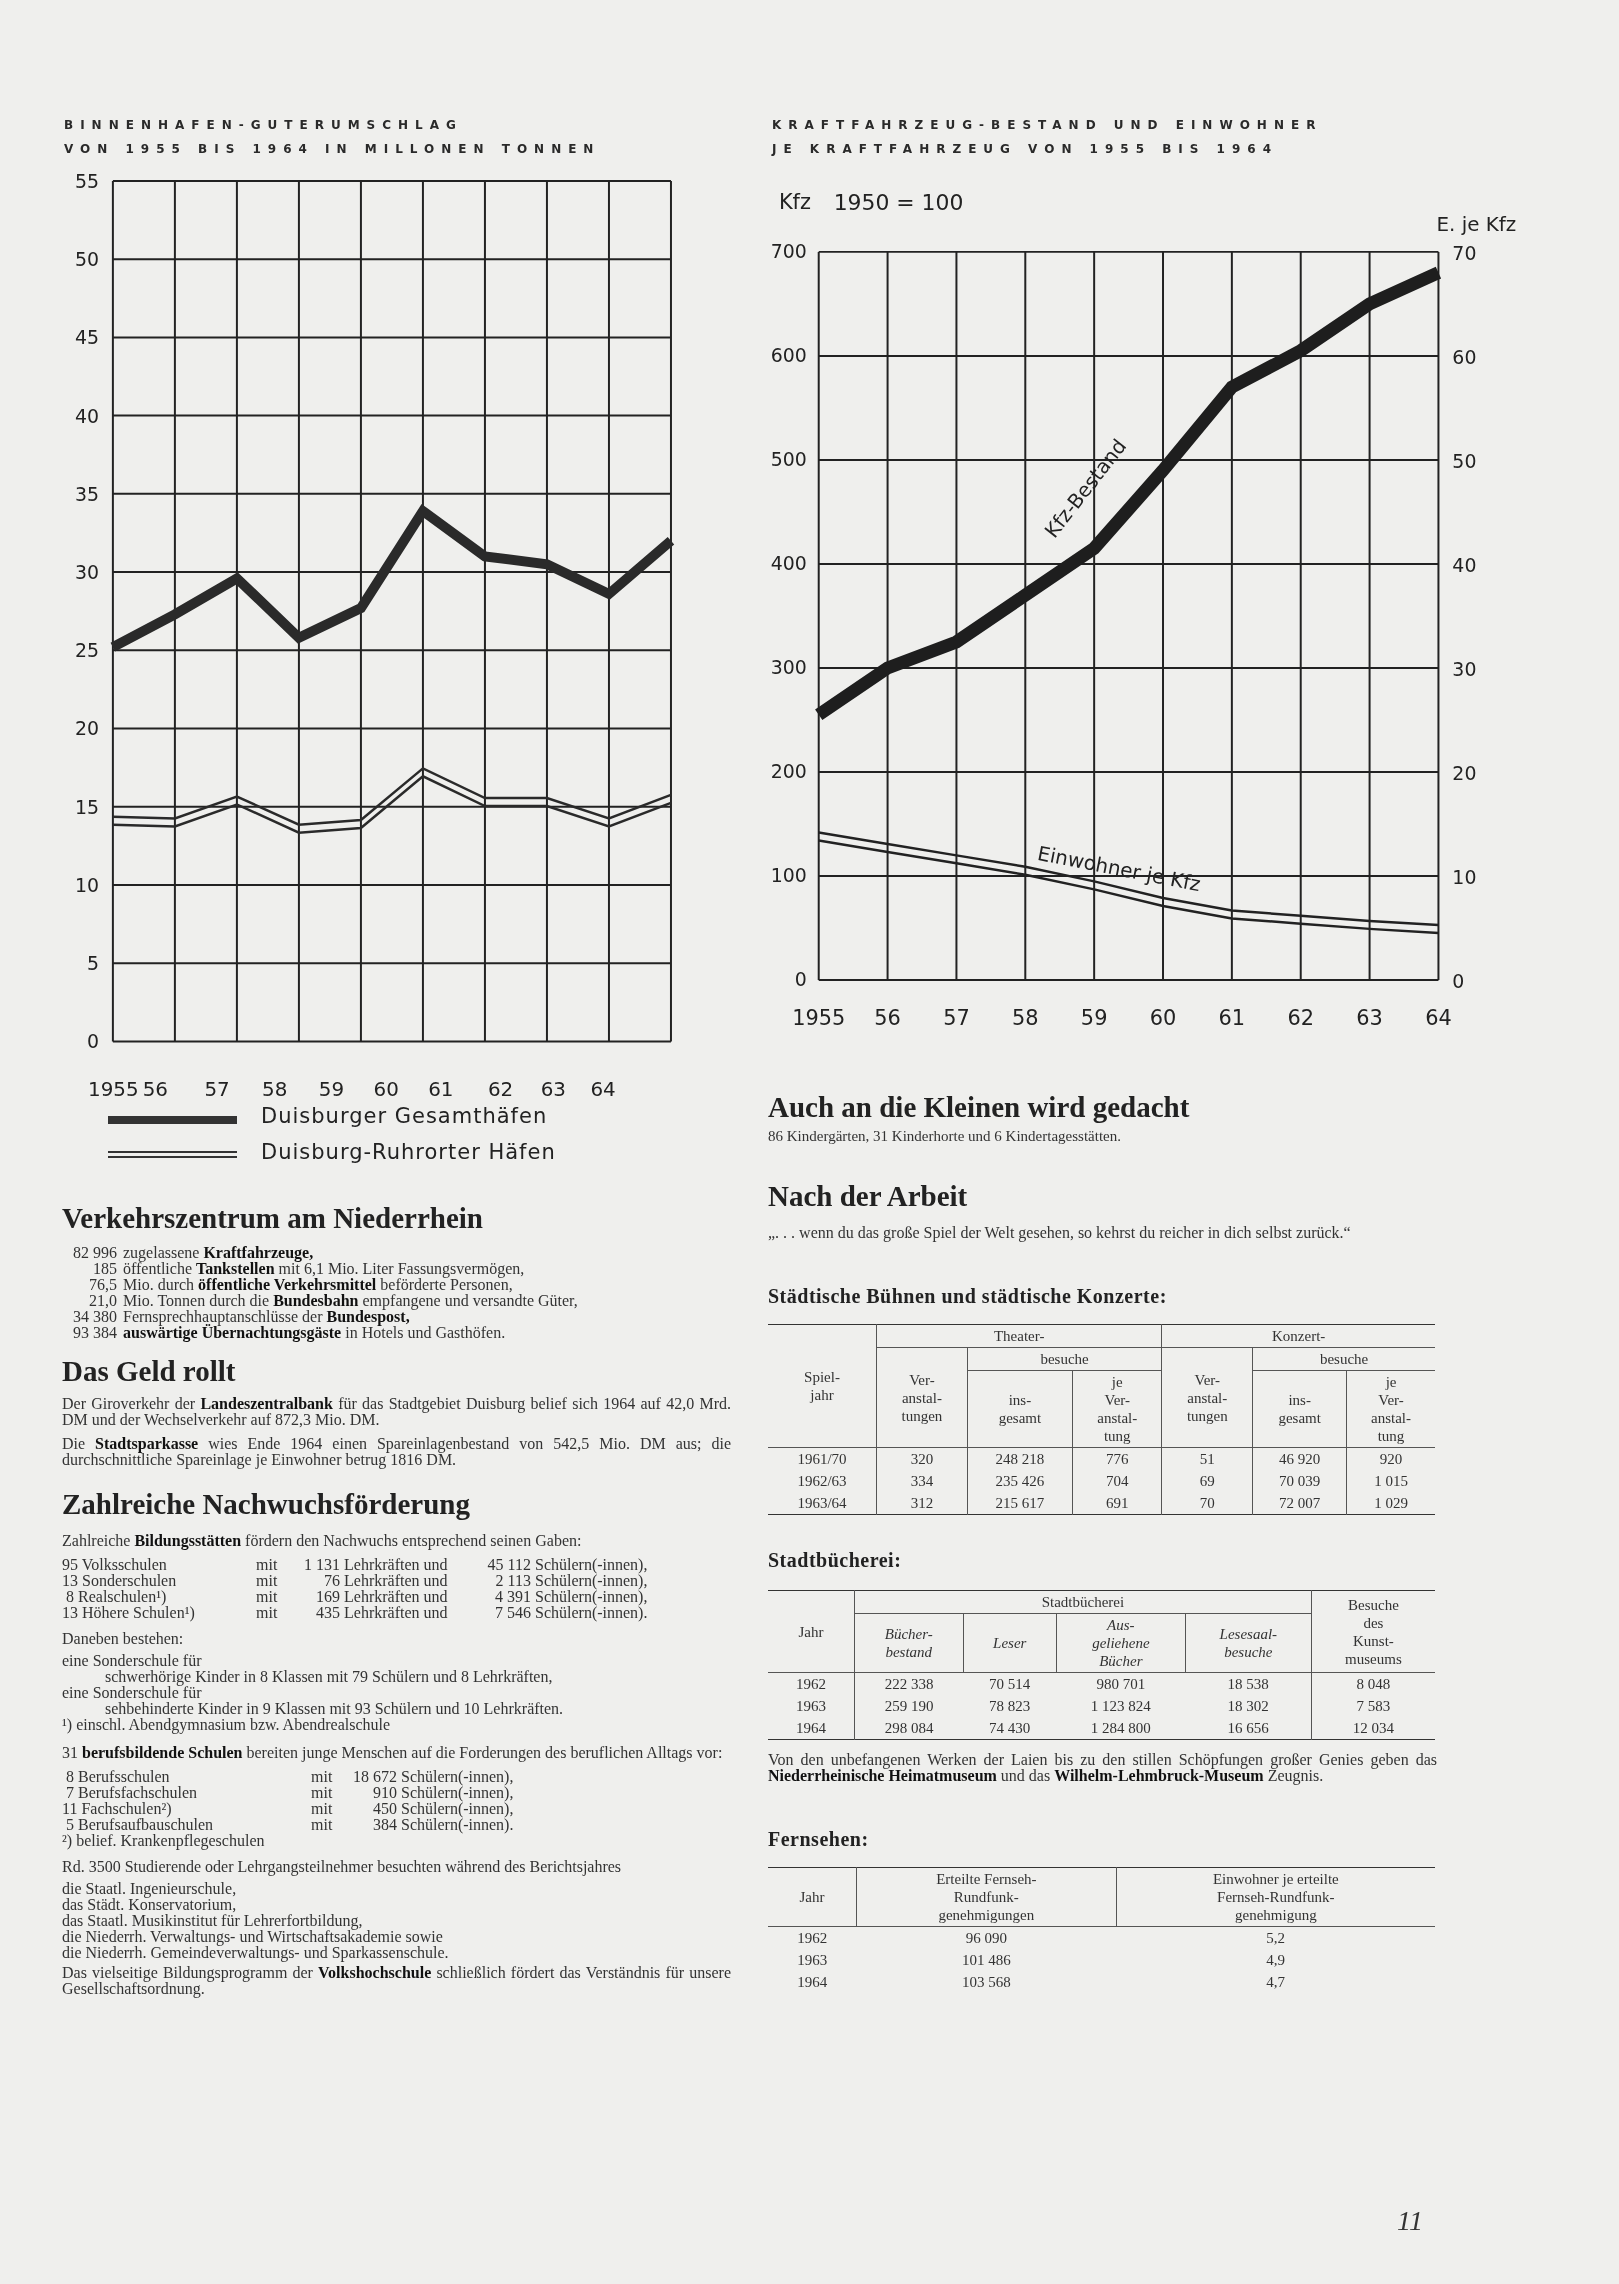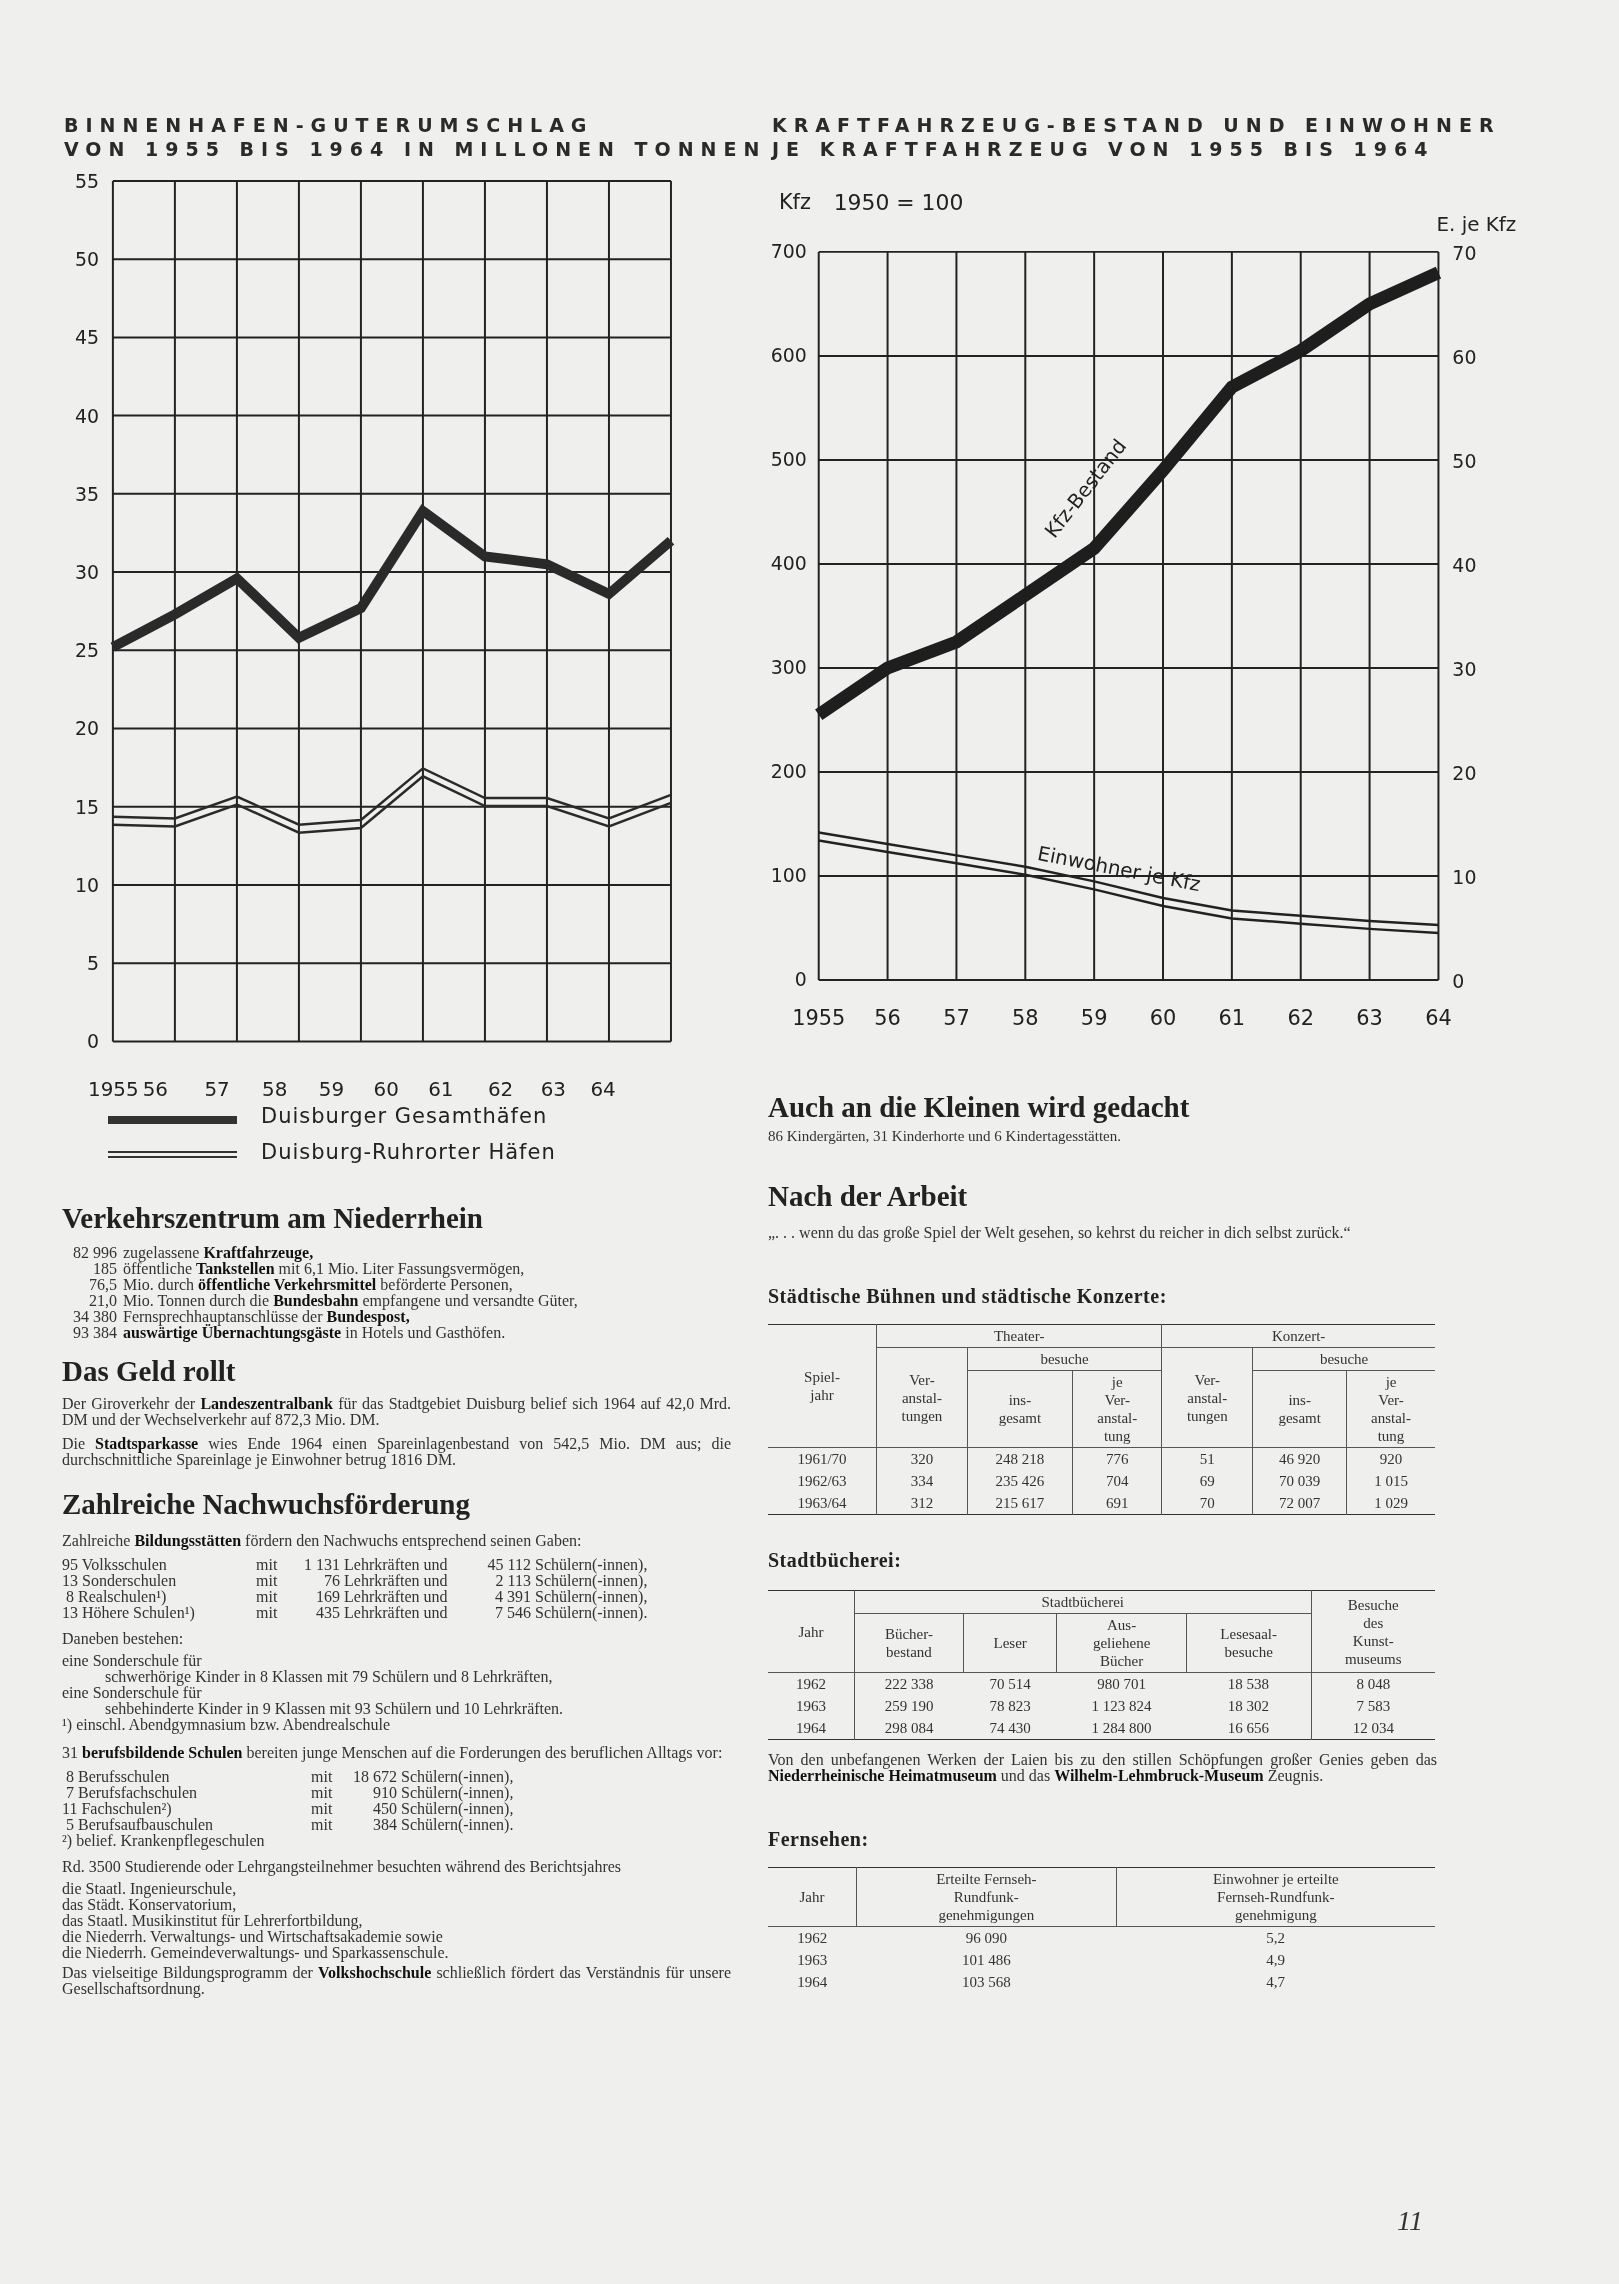--- a/index.html
+++ b/index.html
@@ -1,18 +1,18 @@
 <!DOCTYPE html>
 <html><head>
 <meta charset="utf-8">
 <style>
   html,body{margin:0;padding:0;}
   body{width:1620px;height:2285px;background:#efefed;position:relative;overflow:hidden;font-family:"Liberation Serif",serif;color:#222;}
   .abs{position:absolute;}
-  .ctitle{font-family:"DejaVu Sans",sans-serif;font-weight:bold;font-size:19px;letter-spacing:7px;line-height:24px;color:#2a2a2a;}
+  .ctitle{font-family:"DejaVu Sans",sans-serif;font-weight:bold;font-size:12px;letter-spacing:7px;line-height:24px;color:#2a2a2a;}
   .hand{font-family:"DejaVu Sans",sans-serif;color:#222;}
   svg text{font-family:"DejaVu Sans",sans-serif;fill:#222;}
   h2{font-family:"Liberation Serif",serif;font-weight:bold;font-size:29px;margin:0;color:#222;}
   h3{font-family:"Liberation Serif",serif;font-weight:bold;font-size:20px;margin:0;letter-spacing:0.5px;color:#222;}
   .txt{font-size:16px;line-height:16px;color:#333;}
   .txt p{margin:0;}
   .txt b{color:#111;}
   table.st{border-collapse:collapse;font-size:15px;color:#333;}
   table.st th{font-weight:normal;text-align:center;vertical-align:middle;line-height:18px;padding:2px 4px;}
   table.st td{text-align:center;padding:1px 4px;line-height:20px;}
@@ -292,21 +292,21 @@
   <table class="st" style="margin-top:18px;width:667px;border-top:1.5px solid #333;border-bottom:1.5px solid #333;">
     <thead>
       <tr>
         <th rowspan="2" style="width:78px;border-right:1px solid #555;">Jahr</th>
         <th colspan="4" style="border-bottom:1px solid #555;border-right:1px solid #555;">Stadtbücherei</th>
         <th rowspan="2" style="white-space:pre-line;">Besuche
 des
 Kunst-
 museums</th>
       </tr>
-      <tr style="border-bottom:1px solid #555;">
+      <tr style="border-bottom:1px solid #555;font-style:italic;">
         <th style="border-right:1px solid #555;white-space:pre-line;">Bücher-
 bestand</th>
         <th style="border-right:1px solid #555;white-space:pre-line;">Leser</th>
         <th style="border-right:1px solid #555;white-space:pre-line;">Aus-
 geliehene
 Bücher</th>
         <th style="border-right:1px solid #555;white-space:pre-line;">Lesesaal-
 besuche</th>
       </tr>
     </thead>

